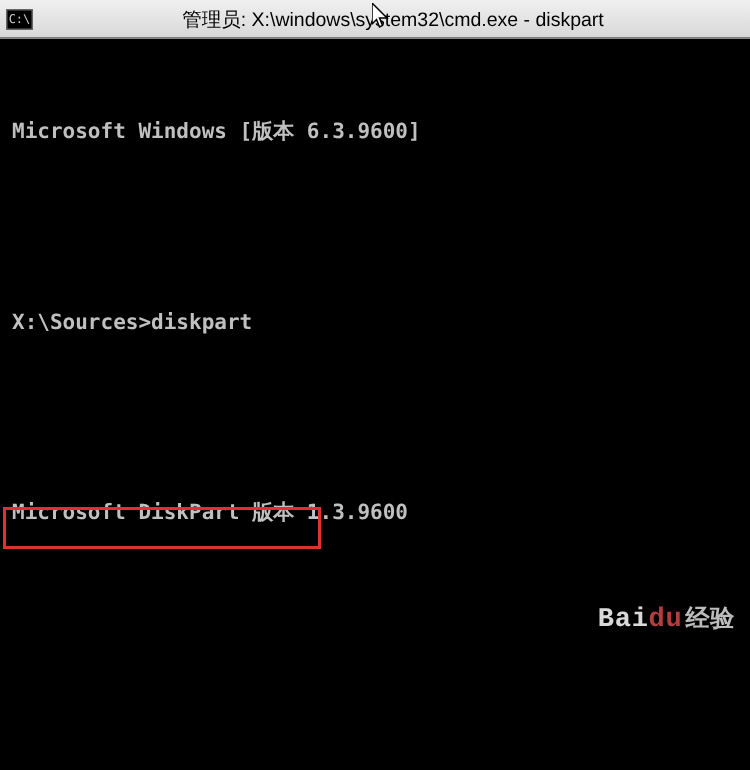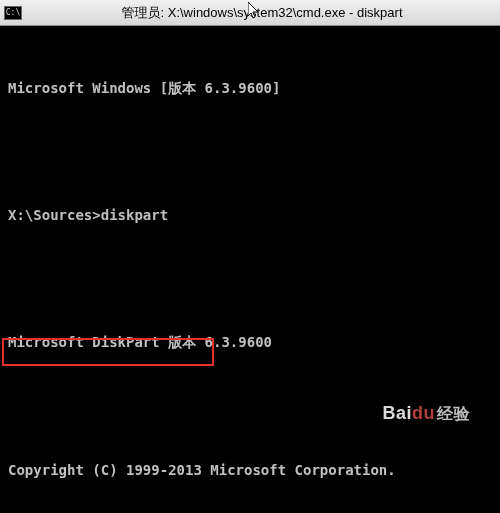--- a/index.html
+++ b/index.html
@@ -66,25 +66,25 @@
       border: 2px solid #e03030;
       position: absolute;
       left: 2px;
       top: 312px;
       width: 212px;
       height: 28px;
       pointer-events: none;
     }
     .watermark {
       position: absolute;
-      right: 30px;
+      right: 10px;
       bottom: 12px;
       text-align: left;
       color: #bbb;
-      font-family: Liberation Sans, sans-serif;
+      font-family: Liberation Mono, monospace;
       opacity: 0.85;
     }
     .wm-logo {
       font-size: 18px;
       font-weight: bold;
       letter-spacing: 0.5px;
     }
     .wm-logo .bai { color: #fff; }
     .wm-logo .du { color: #d04a4a; }
     .wm-logo .jy { color: #ddd; font-size: 16px; margin-left: 2px; }
@@ -103,23 +103,22 @@
   <svg class="cursor-arrow" viewBox="0 0 12 18">
     <path d="M0,0 L0,14 L3,11 L5,16 L7,15 L5,10 L10,10 Z" fill="#fff" stroke="#000" stroke-width="1"></path>
   </svg>
 </div>
 
 <div class="terminal">
   <span class="line">Microsoft Windows [版本 6.3.9600]</span>
   <span class="line"></span>
   <span class="line">X:\Sources&gt;diskpart</span>
   <span class="line"></span>
-  <span class="line">Microsoft DiskPart 版本 6.3.9600</span>
+  <span class="line">Microsoft DiskPart 版本 1.3.9600</span>
   <span class="line"></span>
-  <span class="line">Copyright (C) 1999-2013 Microsoft Corporation.</span>
   
   
   
   
   
   
   
   
   
   

